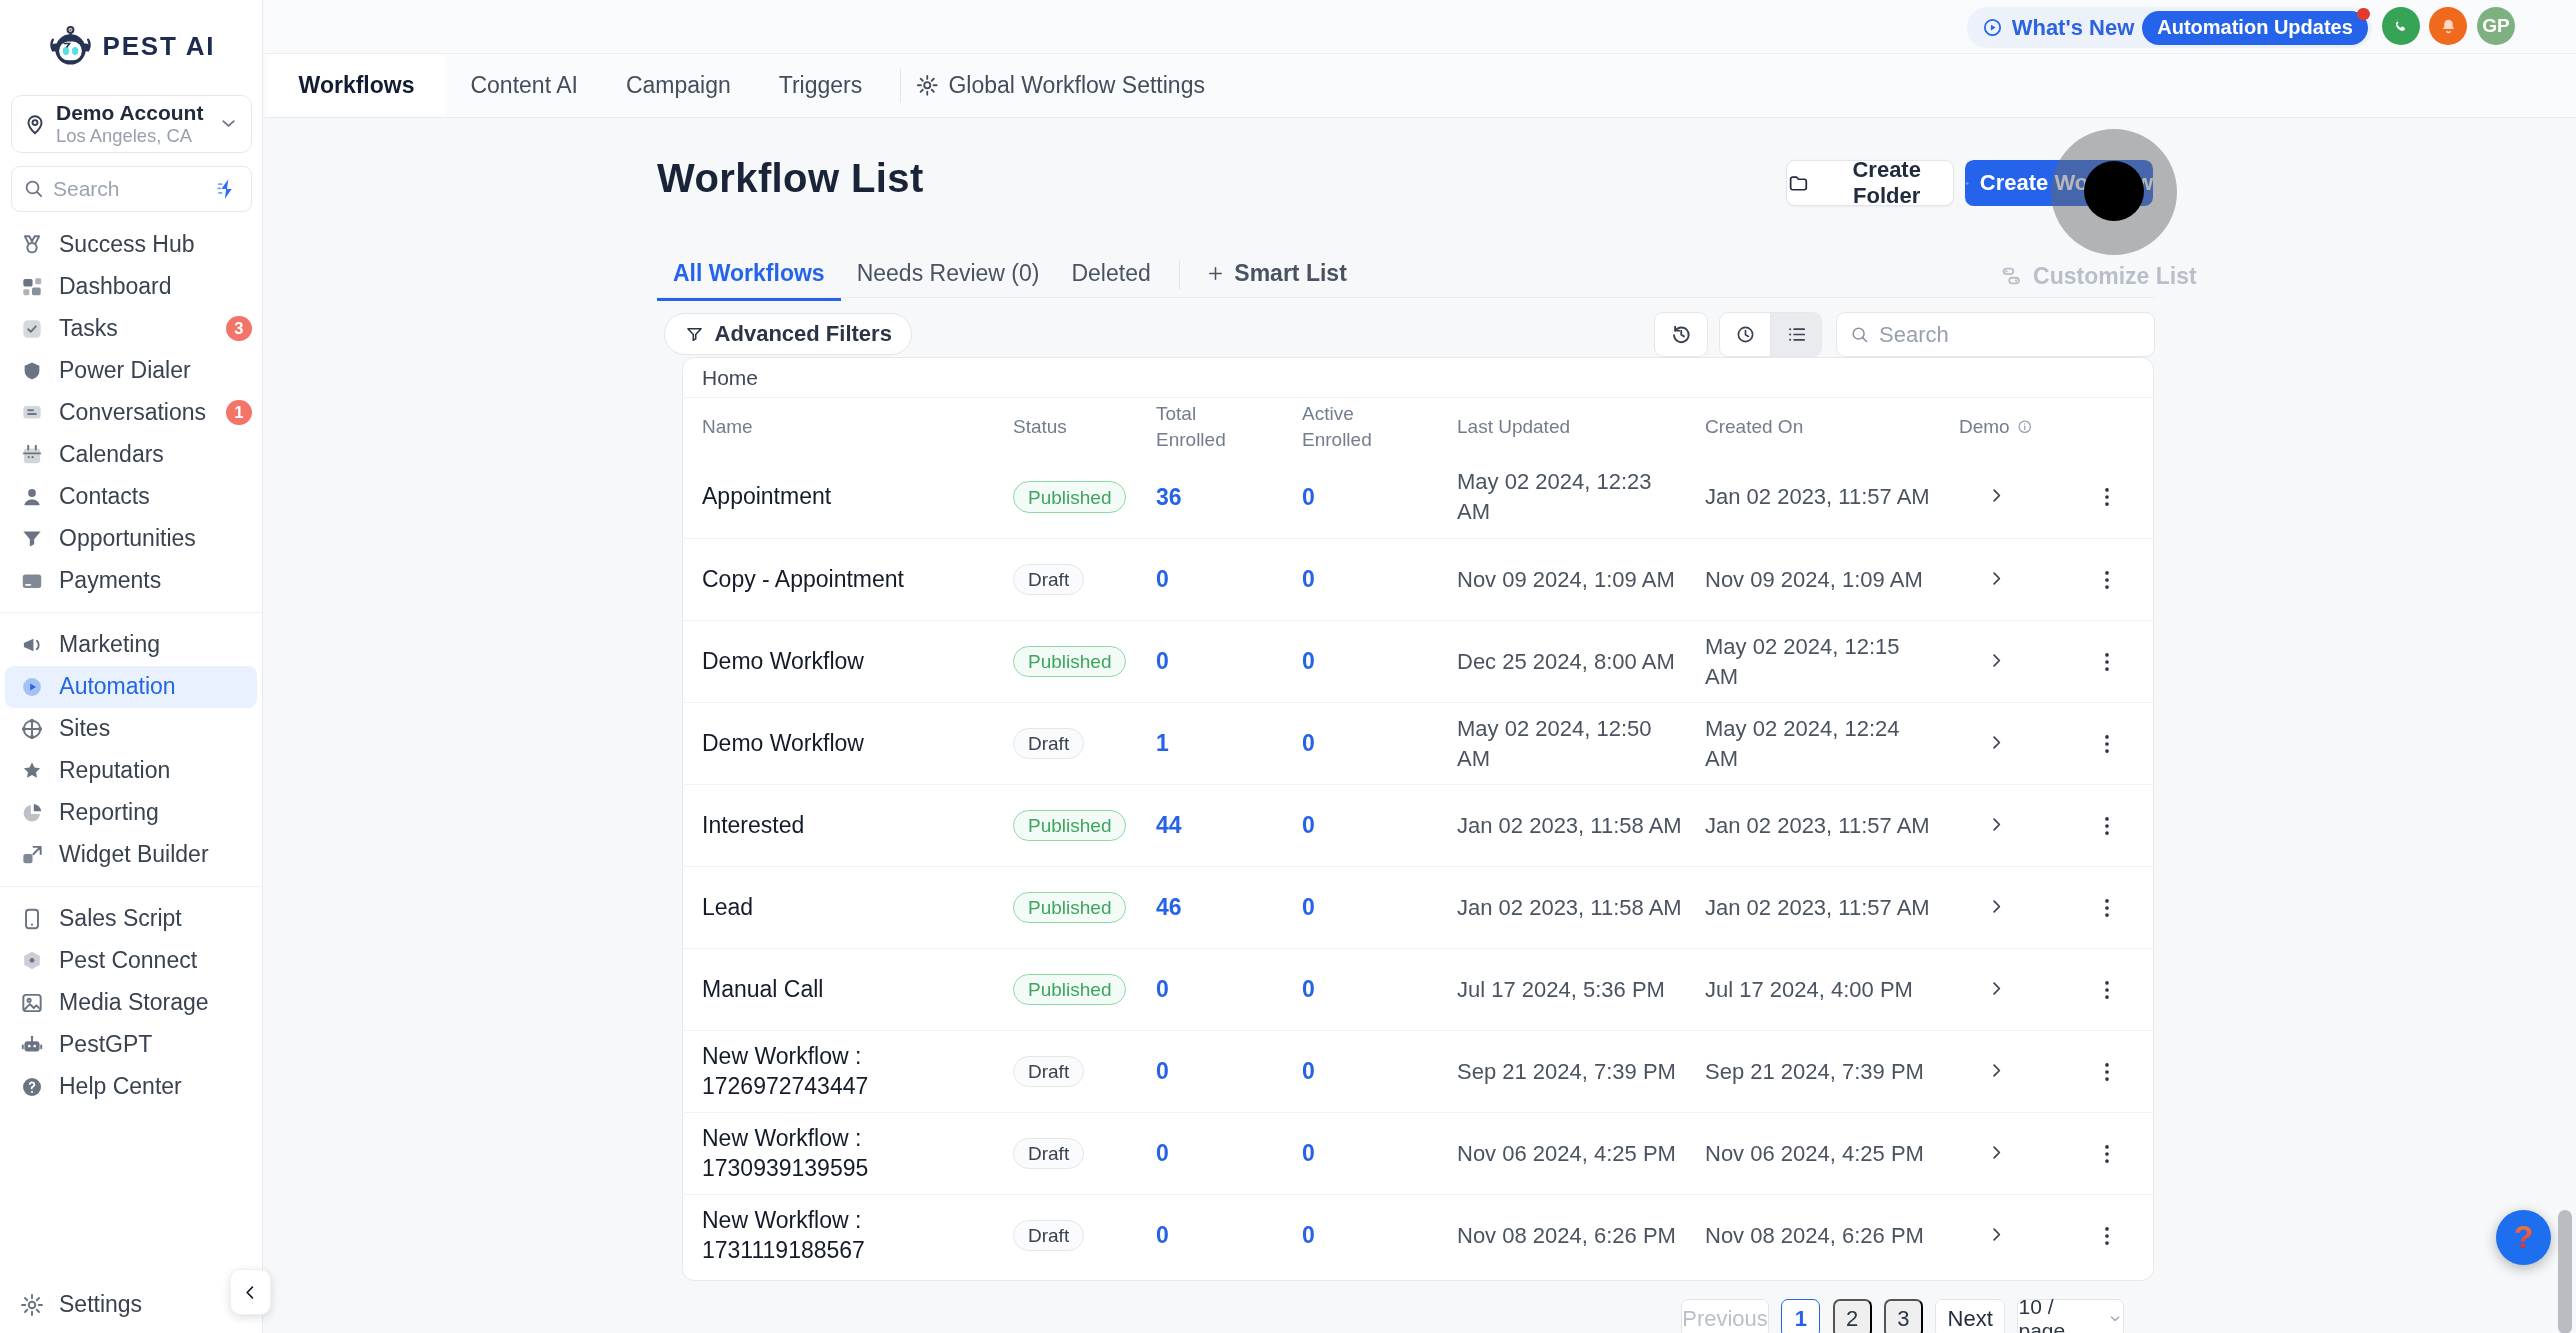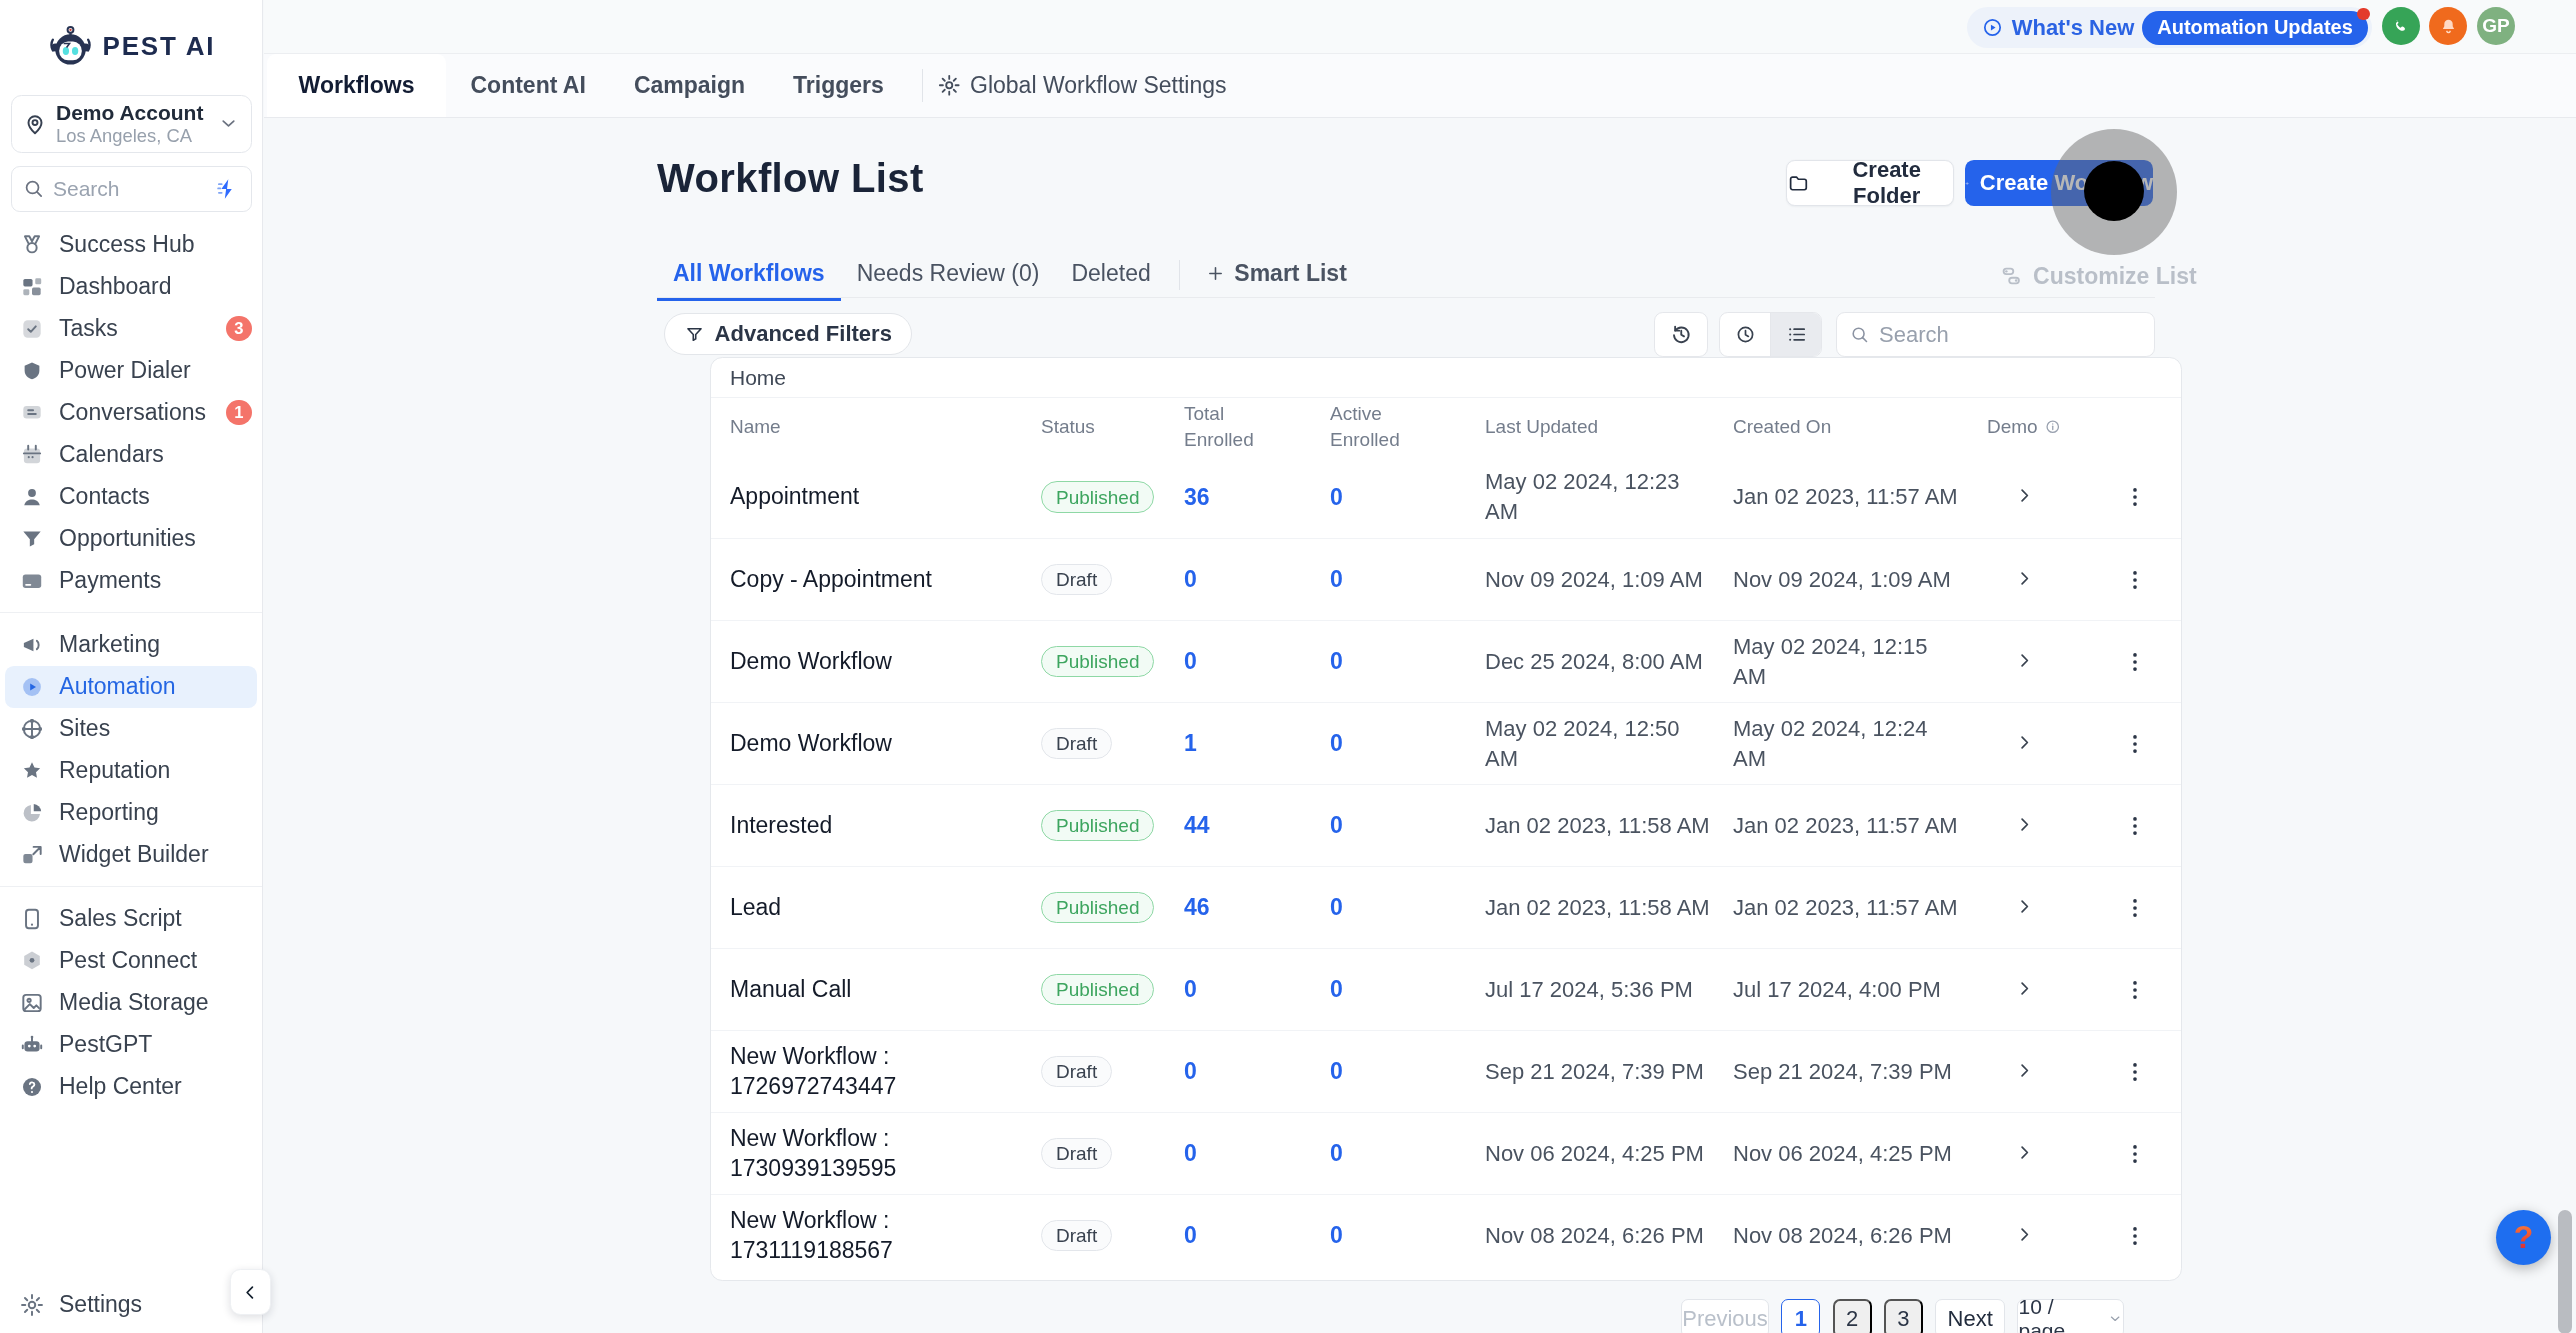--- a/index.html
+++ b/index.html
@@ -41,21 +41,21 @@
   .whatsnew-pill { background:#edf2fa; border-radius:23px; height:41px; display:flex; align-items:center; gap:8px; padding:0 4.4px 0 14px; cursor:pointer; }
   .whatsnew-label { color:#2b63e3; font-size:22px; font-weight:700; }
   .auto-updates { position:relative; background:#2563eb; color:#fff; height:34px; border-radius:19px; display:flex; align-items:center; padding:0 15px; font-size:20px; font-weight:700; }
   .auto-updates .dot { position:absolute; top:-2.6px; right:-1.8px; width:12.3px; height:12.3px; border-radius:50%; background:#e33b2b; }
   .circle-btn { width:38px; height:38px; border-radius:50%; display:flex; align-items:center; justify-content:center; cursor:pointer; color:#fff; }
   .circle-phone { background:#36a457; } .circle-bell { background:#f06a1d; }
   .circle-avatar { background:#7fb180; font-size:19px; font-weight:700; color:#fff; }
 
   
   .navrow { position:absolute; left:264px; top:54px; right:0; height:64px; background:#fafbfd; border-bottom:0.9px solid #e8eaee; display:flex; align-items:stretch; padding-left:2.6px; z-index:4; }
-  .topnav-tab { display:flex; align-items:center; padding:0 24px; font-size:23px; font-weight:700; color:#444d5c; cursor:pointer; }
+  .topnav-tab { display:flex; align-items:center; padding:0 24px; font-size:23px; font-weight:400; color:#444d5c; cursor:pointer; }
   .topnav-tab.active { background:#fff; border-radius:8.8px 8.8px 0 0; padding:0 32px; font-weight:700; color:#121c33; }
   .topnav-sep { align-self:center; width:0.9px; height:33px; background:#e1e4e9; margin:0 14px; }
   .global-settings { display:flex; align-items:center; gap:8.8px; font-size:23px; font-weight:500; color:#444d5c; cursor:pointer; }
 
   
   .content-bg { position:absolute; left:264px; top:118px; right:0; bottom:0; background:#f6f8fa; }
   .page-title { position:absolute; left:657px; top:156px; font-size:40px; font-weight:700; color:#1a2438; letter-spacing:0.4px; }
   .btn { display:flex; align-items:center; justify-content:center; gap:10.5px; border-radius:8.8px; cursor:pointer; font-family:inherit; }
   .btn-create-folder { position:absolute; left:1786px; top:160px; width:168px; height:46px; background:#fff; border:0.9px solid #e2e5ea; font-size:22px; font-weight:700; color:#222c3e; box-shadow:0 0.9px 1.8px rgba(20,30,50,.05); }
   .btn-create-workflow { position:absolute; left:1965px; top:160px; width:188px; height:46px; background:#2563eb; border:none; color:#fff; font-size:22px; font-weight:600; white-space:nowrap; overflow:hidden; }
@@ -73,21 +73,21 @@
   .adv-filters { position:absolute; left:664px; top:313px; height:42px; border:0.9px solid #e3e6ea; background:#fff; border-radius:23px; display:flex; align-items:center; gap:9.6px; padding:0 19px; font-size:22px; font-weight:700; color:#2b3546; cursor:pointer; }
   .history-btn { position:absolute; left:1654px; top:312px; width:54px; height:45px; background:#fff; border:0.9px solid #e5e7eb; border-radius:8.8px; display:flex; align-items:center; justify-content:center; color:#39424f; cursor:pointer; }
   .segmented { position:absolute; left:1719px; top:312px; width:103px; height:45px; border:0.9px solid #e5e7eb; border-radius:8.8px; overflow:hidden; display:flex; background:#fff; }
   .seg { flex:1; display:flex; align-items:center; justify-content:center; color:#39424f; cursor:pointer; }
   .seg.selected { background:#e9ebef; border-left:0.9px solid #e5e7eb; }
   .main-search { position:absolute; left:1836px; top:312px; width:319px; height:45px; background:#fff; border:0.9px solid #e5e7eb; border-radius:8.8px; display:flex; align-items:center; gap:8.8px; padding:0 12.3px; color:#8b93a2; }
   .main-search input { border:none; outline:none; flex:1; font-size:22px; font-family:inherit; color:#2b3546; min-width:0; background:transparent; }
   .main-search input::placeholder { color:#98a0ad; }
 
   
-  .card { position:absolute; left:682px; top:357px; width:1472px; height:924px; background:#fff; border:0.9px solid #e5e8ec; border-radius:12.3px; overflow:hidden;margin-left:28px; }
+  .card { position:absolute; left:682px; top:357px; width:1472px; height:924px; background:#fff; border:0.9px solid #e5e8ec; border-radius:12.3px; overflow:hidden; }
   .home-row { height:40px; display:flex; align-items:center; padding:0 19px; font-size:21px; color:#3f4856; border-bottom:0.9px solid #f0f2f5; }
   .tgrid { display:grid; grid-template-columns:311px 143px 146px 155px 248px 254px 101px 1fr; align-items:center; padding:0 19px; }
   .thead { height:58px; color:#747d8c; font-size:19px; font-weight:500; }
   .th-wrap { max-width:83px; line-height:1.35; }
   .th-stats { display:flex; align-items:center; gap:6.1px; }
   .trow { height:82px; border-top:0.9px solid #f1f3f6; }
   .trow:first-of-type { border-top:none; }
   .cell-name { font-size:23px; font-weight:500; color:#141b29; white-space:pre-line; line-height:1.3; cursor:pointer; }
   .status-pill { display:inline-block; font-size:19px; padding:5.3px 14px; border-radius:17.5px; line-height:1; }
   .pill-published { color:#3da55f; border:0.9px solid #8ed8a5; background:#f2fbf5; }

